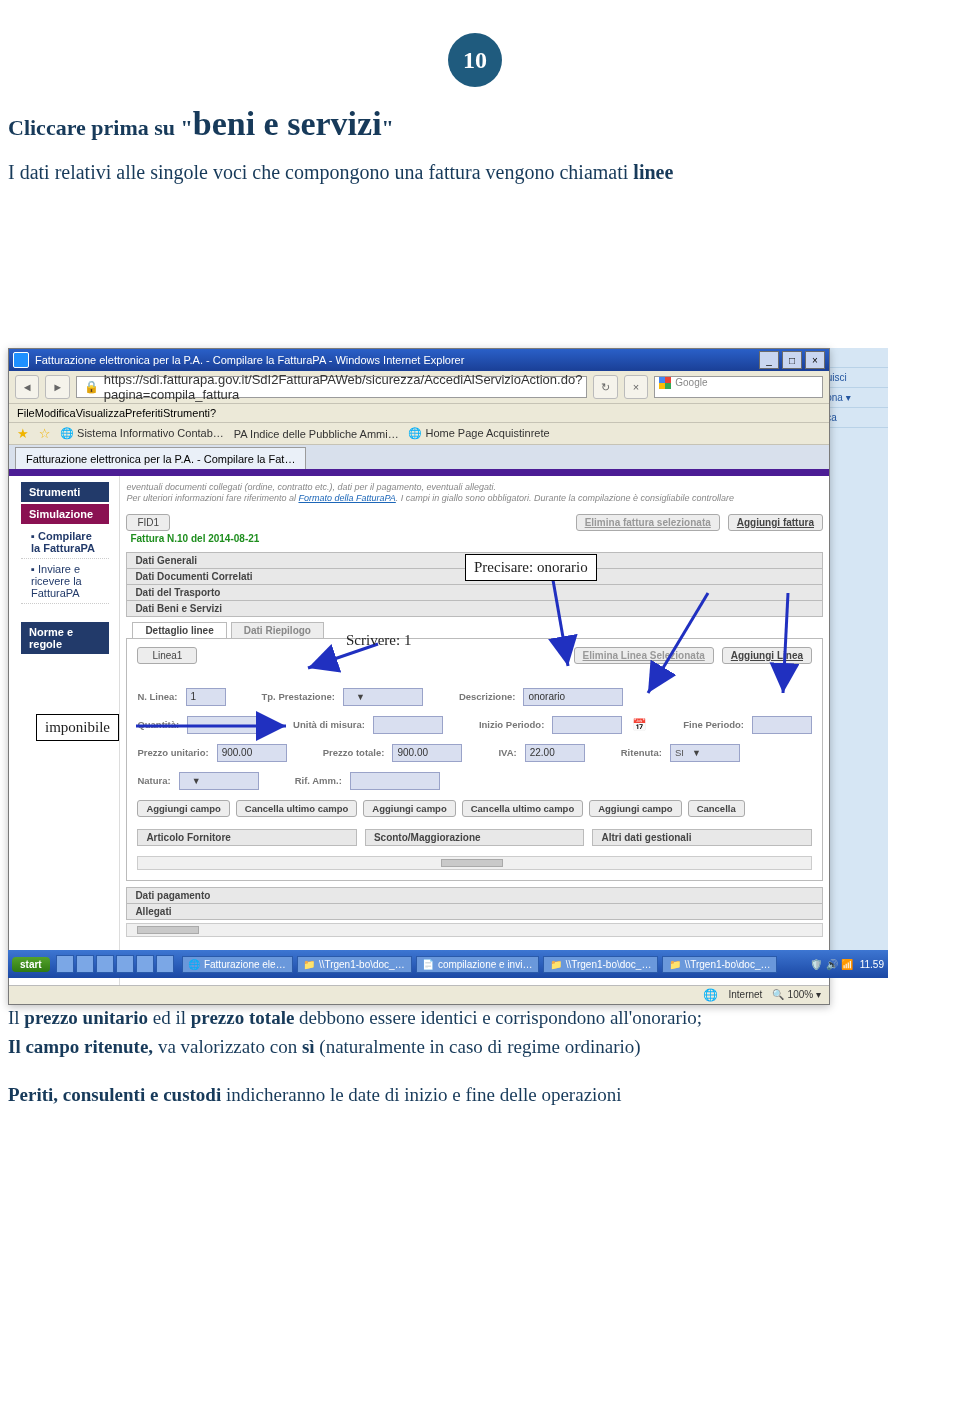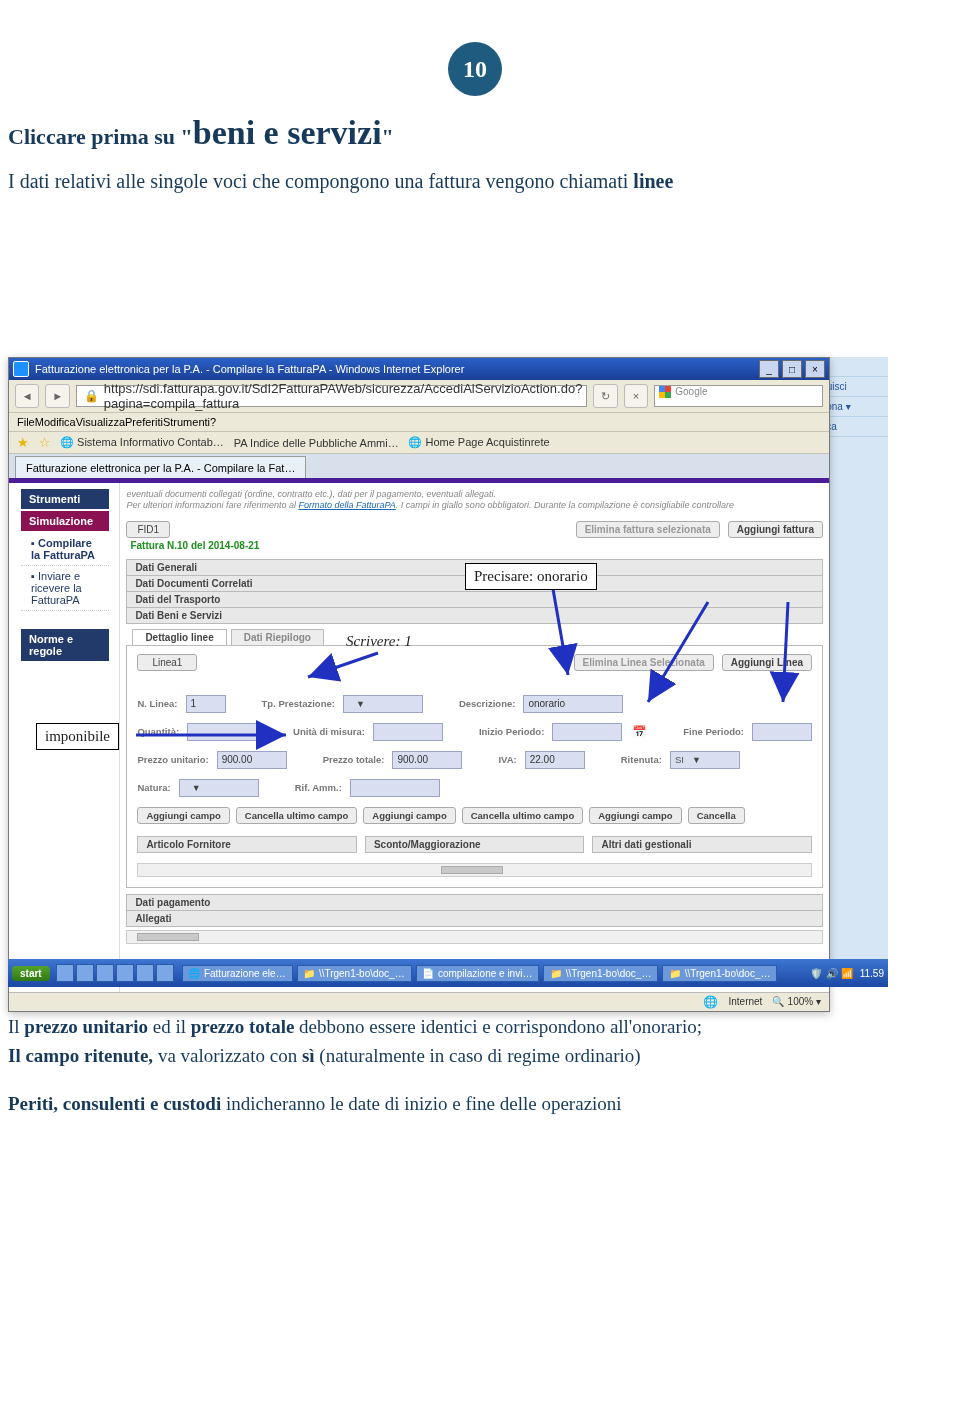--- a/index.html
+++ b/index.html
@@ -1,16 +1,16 @@
 <!DOCTYPE html>
 <html><head>
 <meta charset="utf-8">
 <style>
   html, body { margin:0; padding:0; font-family: Georgia, "Times New Roman", serif; background:#fff; color:#222; }
-  .page { width:960px; margin:12px auto; position:relative; }
+  .page { width:960px; margin:3px auto; position:relative; }
   .page-inner { padding:20px 18px 20px 8px; box-sizing:border-box; }
 
   .page-badge { width:54px; height:54px; border-radius:50%; background:#1f5b7e; color:#fff; font-weight:bold; font-size:24px; display:flex; align-items:center; justify-content:center; margin:10px auto 18px auto; font-family: Georgia, serif; }
 
   .heading-line { font-family: Georgia, serif; font-size:22px; color:#173a5a; margin:0 0 18px 0; font-weight:bold; }
   .heading-line .big { font-size:34px; }
   .body-text { font-family: Georgia, serif; color:#173a5a; font-size:20px; margin:0; }
   .body-text b { font-weight:bold; }
 
   
@@ -29,38 +29,38 @@
   .ie-addr .g { width:12px; height:12px; margin-right:4px; display:inline-block; background:
     linear-gradient(#4285f4,#4285f4) left top/6px 6px no-repeat,
     linear-gradient(#ea4335,#ea4335) right top/6px 6px no-repeat,
     linear-gradient(#fbbc05,#fbbc05) left bottom/6px 6px no-repeat,
     linear-gradient(#34a853,#34a853) right bottom/6px 6px no-repeat; }
 
   .ie-menu { display:flex; gap:0; padding:3px 8px; border-bottom:1px solid #c6c3b5; background:#ece9d8; }
   .ie-fav { display:flex; align-items:center; gap:10px; padding:3px 8px; border-bottom:1px solid #c6c3b5; background:#ece9d8; }
   .ie-fav .star { color:#f0b400; font-size:13px; }
   .ie-fav .favlink { color:#333; }
-  .ie-tabs { display:flex; align-items:flex-end; gap:2px; padding:0 6px; background:#d8e0ec; border-bottom:5px solid #4c1d95; height:24px; }
+  .ie-tabs { display:flex; align-items:flex-end; gap:2px; padding:0 6px; background:#d8e0ec; border-bottom:7px solid #4c1d95; height:24px; }
   .ie-tab { background:#eaf0f8; border:1px solid #9b9b9b; border-bottom:none; padding:2px 10px; height:17px; font-size:11px; display:inline-flex; align-items:center; }
 
   .ie-content { display:flex; background:#fff; }
   .ie-sidebar { width:208px; background:#fff; padding:6px 10px 12px 12px; box-sizing:border-box; }
   .ie-side-hdr { background:#223a6a; color:#fff; font-weight:bold; padding:4px 8px; font-size:11px; margin-bottom:2px; }
   .ie-side-hdr.magenta { background:#8a1152; }
   .ie-side-item { padding:4px 10px; color:#223a6a; font-size:11px; border-bottom:1px dotted #ccc; }
   .ie-side-item::before { content:"▪ "; color:#223a6a; }
   .ie-side-norm { background:#223a6a; color:#fff; font-weight:bold; padding:4px 8px; font-size:11px; margin-top:18px; }
 
   .ie-main { flex:1; padding:6px 6px 8px 6px; box-sizing:border-box; background:#fff; border-left:1px solid #ddd; position:relative; }
   .ie-note { color:#888; font-size:9px; font-style:italic; line-height:1.2; margin-bottom:10px; }
   .ie-note .lnk { color:#1c66b8; text-decoration:underline; }
 
   .ie-fid-row { display:flex; align-items:center; gap:8px; margin-bottom:2px; }
   .ie-fidbtn { background:#ededed; border:1px solid #aaa; border-radius:3px; padding:2px 10px; font-size:10px; font-weight:normal; color:#444; }
-  .ie-action { background:#ededed; border:1px solid #aaa; border-radius:3px; padding:2px 8px; font-size:10px; font-weight:bold; color:#444; }
+  .ie-action { background:#ededed; border:1px solid #aaa; border-radius:3px; padding:2px 8px; font-size:10px; font-weight:bold; color:#444;text-decoration:underline; }
   .ie-action.dis { color:#999; }
   .ie-fattnum { color:#1e8e1e; font-weight:bold; font-size:10px; margin:0 0 8px 4px; }
 
   .ie-sections { margin-bottom:6px; }
   .ie-sec { background:#e8e8e8; border:1px solid #bbb; padding:2px 8px; font-size:10px; font-weight:bold; color:#444; margin-bottom:-1px; }
 
   .ie-innertabs { display:flex; gap:4px; margin-top:6px; margin-left:6px; }
   .ie-it { background:#fff; border:1px solid #bbb; border-bottom:none; padding:2px 12px; font-size:10px; font-weight:bold; color:#444; }
   .ie-it.inactive { background:#ededed; color:#888; }
 
@@ -325,21 +325,21 @@
         <span class="tb-task">📄 <span>compilazione e invi…</span></span>
         <span class="tb-task">📁 <span>\\Trgen1-bo\doc_…</span></span>
         <span class="tb-task">📁 <span>\\Trgen1-bo\doc_…</span></span>
         <div class="tb-tray">
           <span>🛡️ 🔊 📶</span>
           <span>11.59</span>
         </div>
       </div>
 
       <div class="callout" style="left:457px; top:206px;">Precisare: onorario</div>
-      <div class="callout" style="left:330px; top:272px; border:none; background:transparent;font-style:italic;">Scrivere:  1</div>
+      <div class="callout" style="left:330px; top:280px; border:none; background:transparent;">Scrivere:  1</div>
       <div class="callout" style="left:28px; top:366px;">imponibile</div>
 
       <svg class="arrow" style="left:0;top:0;width:880px;height:630px;pointer-events:none;">
         <defs>
           <marker id="ah" markerWidth="12" markerHeight="12" refX="10" refY="5" orient="auto">
             <path d="M0,0 L10,5 L0,10 Z" fill="#2030c0"></path>
           </marker>
         </defs>
 
         <line x1="128" y1="378" x2="278" y2="378" stroke="#2030c0" stroke-width="3" marker-end="url(#ah)"></line>

